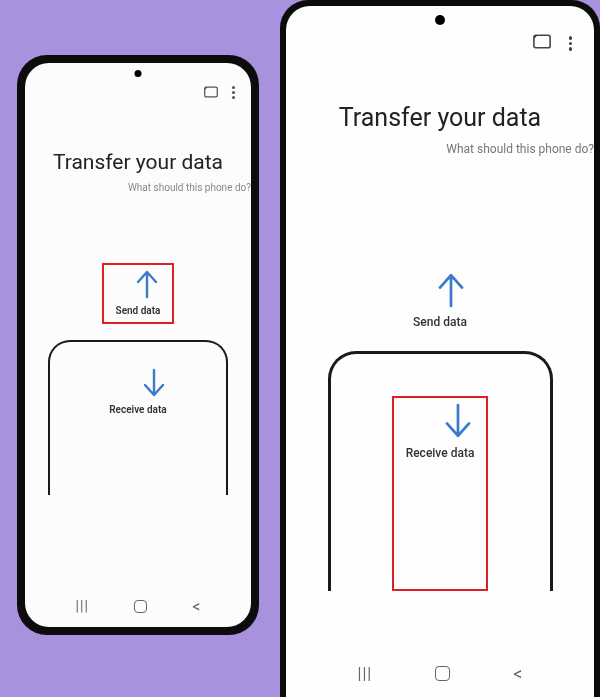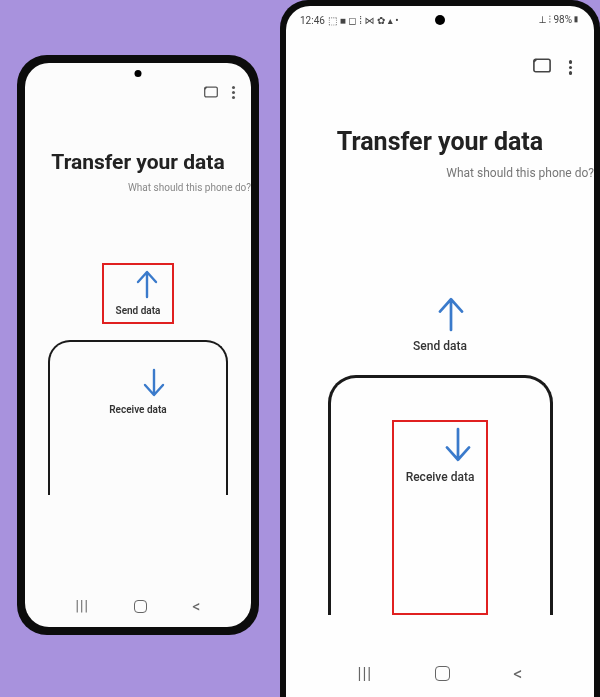--- a/index.html
+++ b/index.html
@@ -81,21 +81,21 @@
   .phone-right .topbar-icons { padding: 28px 22px 0 0; gap:18px; }
   .card-icon { width: 14px; height: 12px; }
   .phone-right .card-icon { width: 18px; height: 15px; }
   .more-dots { display:flex; flex-direction:column; gap:2px;}
   .more-dots span { width:3px; height:3px; background:#555; border-radius:50%;}
   .phone-right .more-dots span { width:3.5px; height:3.5px; background:#444;}
 
   
   .title {
     text-align: center;
-    font-weight: 700;
+    font-weight: 400;
     color: #222;
   }
   .phone-left .title { font-size: 21px; margin-top: 48px; }
   .phone-right .title { font-size: 25px; margin-top: 50px; }
   .subtitle {
     text-align:right;
     color:#888;
     font-weight:400;
   }
   .phone-left .subtitle { font-size:10px; margin-top:8px;}
@@ -218,29 +218,20 @@
       <span class="nav-home"></span>
       <span class="nav-back">&lt;</span>
     </div>
   </div>
 </div>
 
 <div class="phone-right">
   <div class="screen">
     <div class="cam-dot"></div>
 
-    <div class="statusbar">
-      <div class="status-left">
-        <span>12:46</span>
-        <span>⬚ ■ ◻ ⁞ ⋈ ✿ ▴ •</span>
-      </div>
-      <div class="status-right">
-        <span>⟂ ⫶ 98%▮</span>
-      </div>
-    </div>
 
     <div class="topbar-icons">
       <span>
         <svg class="card-icon" viewBox="0 0 20 16">
             <rect x="1" y="1" width="18" height="14" rx="2" fill="none" stroke="#444" stroke-width="1.8"></rect>
             <path d="M4 1 L1 4" stroke="#444" stroke-width="1.8"></path>
           </svg>
       </span>
       <span class="more-dots">
         <span></span>

